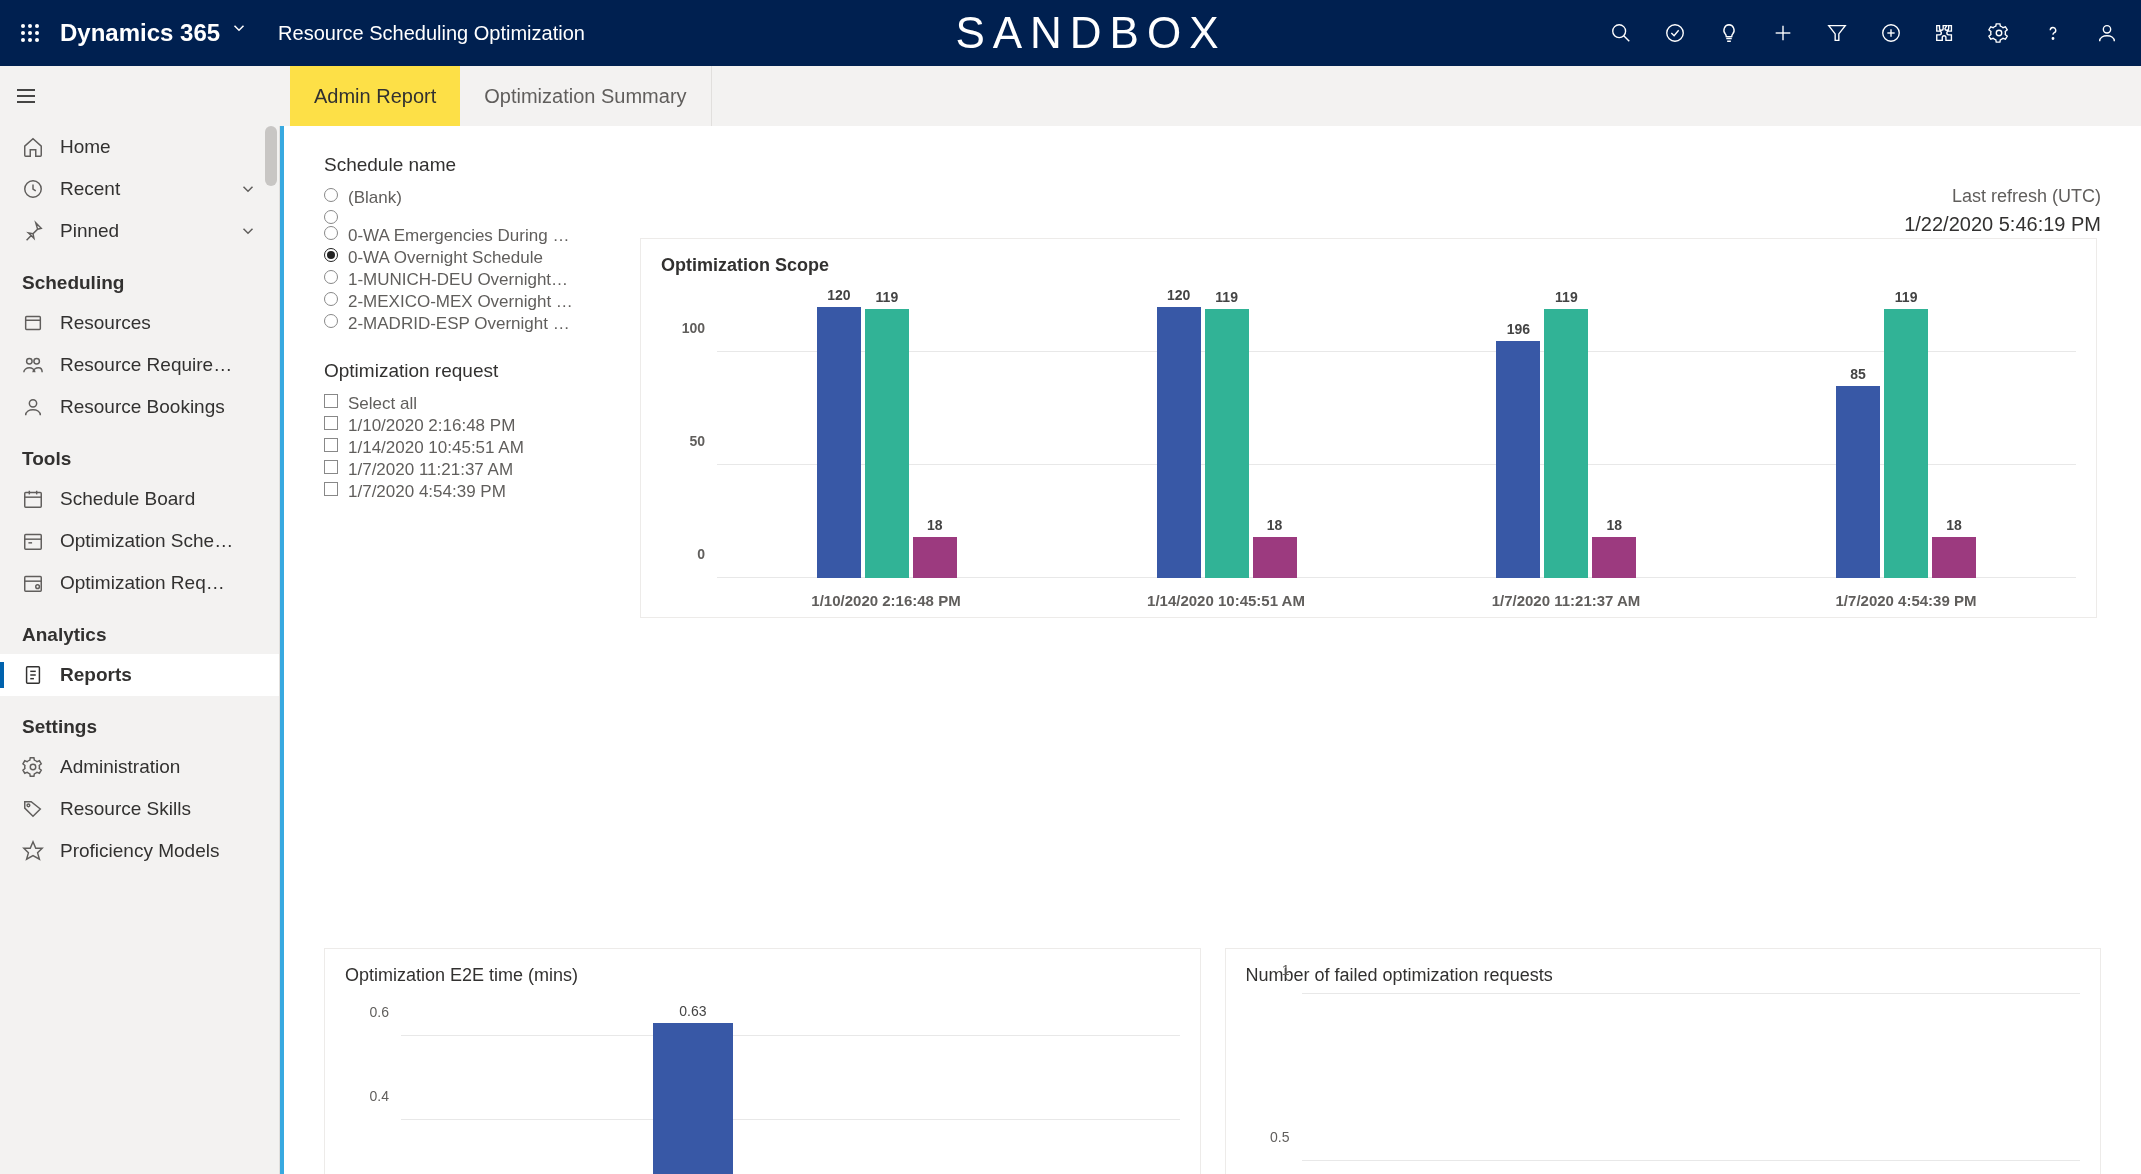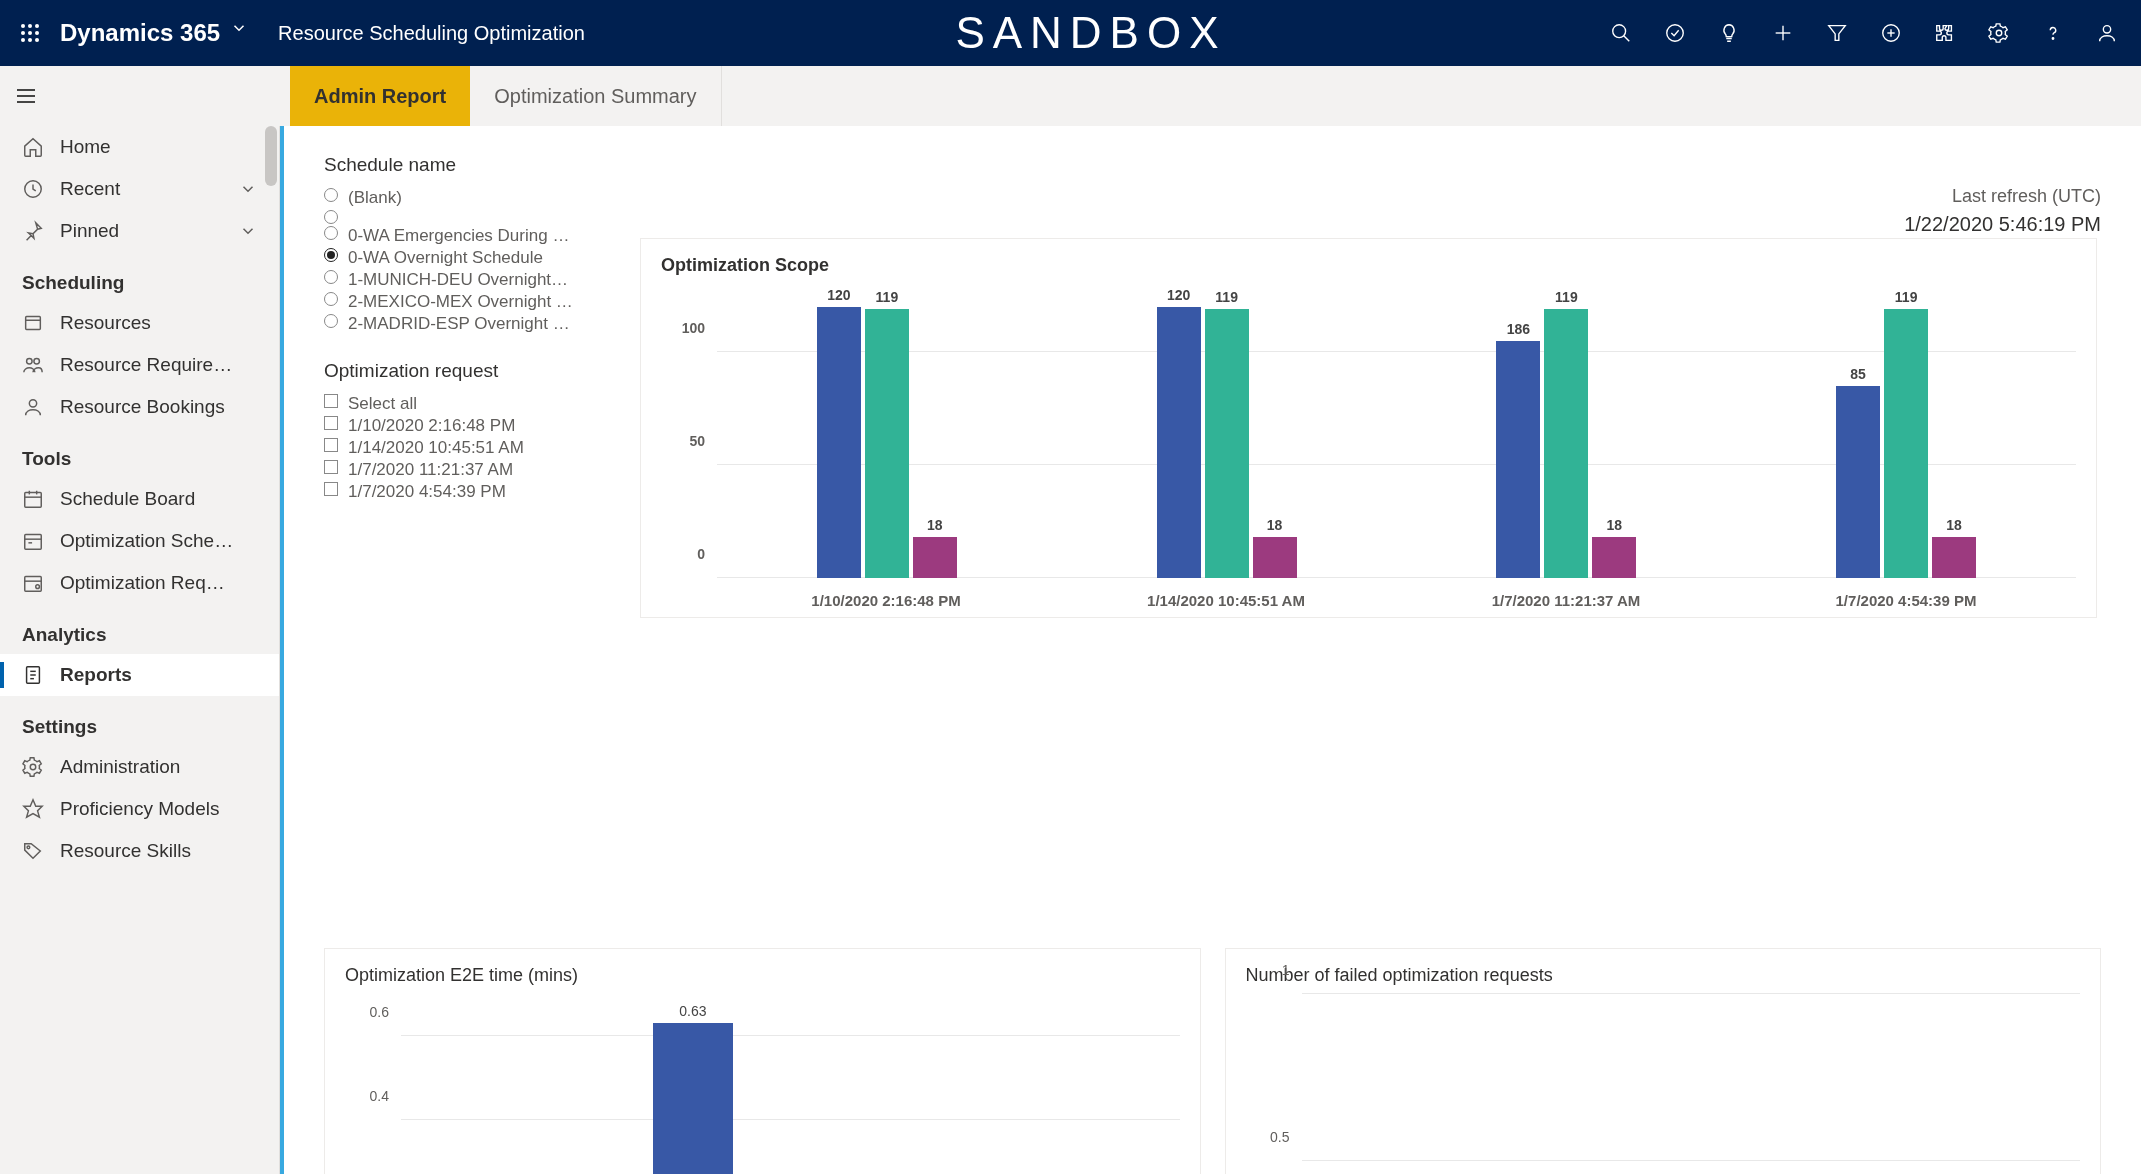--- a/index.html
+++ b/index.html
@@ -12,21 +12,21 @@
   .chev { width:18px; height:18px; }
   .app-title { font-size:20px; margin-left:30px; font-weight:400; }
   .sandbox { flex:1; text-align:center; font-size:44px; letter-spacing:8px; font-family: "Segoe UI Light", "Segoe UI", sans-serif; font-weight:300; }
   .topicons { display:flex; gap:6px; }
   .topicons .ico { width:48px; height:48px; display:flex; align-items:center; justify-content:center; cursor:pointer; }
   .topicons .ico svg { stroke:#fff; fill:none; stroke-width:1.5; }
   
   .tabstrip { height:60px; background:#f3f2f1; display:flex; align-items:stretch; padding-left:290px; position:relative; }
   .hamburger-left { position:absolute; left:6px; top:10px; width:40px; height:40px; display:flex; align-items:center; justify-content:center; cursor:pointer; }
   .tab { padding:0 24px; display:flex; align-items:center; font-size:20px; color:#605e5c; border-right:1px solid #e1dfdd; cursor:pointer; }
-  .tab.active { background:#eab308; color:#323130; font-weight:700; border-right:none; }
+  .tab.active { background:#fde047; color:#323130; font-weight:400; border-right:none; }
   
   .main { display:flex; height: calc(1174px - 66px - 60px); }
   .sidebar { width:280px; background:#f3f2f1; border-right:1px solid #e1dfdd; overflow-y:auto; position:relative; }
   .sidebar::-webkit-scrollbar{width:14px;} .sidebar::-webkit-scrollbar-thumb{background:#c8c6c4;border-radius:7px;}
   .scroll-indicator{position:absolute;right:2px;top:0;width:12px;height:60px;background:#c8c6c4;border-radius:6px;}
   .nav-item { display:flex; align-items:center; gap:16px; padding:10px 22px; font-size:19px; color:#323130; cursor:pointer; position:relative; }
   .nav-item .nv-ico{width:22px;height:22px;flex-shrink:0;}
   .nav-item.selected { background:#fff; font-weight:600;}
   .nav-item.selected::before{content:"";position:absolute;left:0;top:8px;bottom:8px;width:4px;background:#0062ad;}
   .nav-header { font-size:19px; font-weight:600; padding:20px 22px 8px 22px; color:#323130; }
@@ -259,30 +259,30 @@
     <div class="nav-header">Settings</div>
     <div class="nav-item">
       <svg class="nv-ico" viewBox="0 0 24 24" fill="none" stroke="#605e5c" stroke-width="1.6">
           <circle cx="12" cy="12" r="3"></circle>
           <path d="M19 12a7 7 0 0 0-.2-1.7l2.2-1.7-2-3.4-2.6 1a7 7 0 0 0-2.9-1.7L13 2h-4l-.5 2.5A7 7 0 0 0 5.6 6.2l-2.6-1-2 3.4 2.2 1.7A7 7 0 0 0 3 12c0 .6.1 1.1.2 1.7L1 15.4l2 3.4 2.6-1a7 7 0 0 0 2.9 1.7L9 22h4l.5-2.5a7 7 0 0 0 2.9-1.7l2.6 1 2-3.4-2.2-1.7c.1-.6.2-1.1.2-1.7z"></path>
         </svg>
       <span>Administration</span>
     </div>
     <div class="nav-item">
       <svg class="nv-ico" viewBox="0 0 24 24" fill="none" stroke="#605e5c" stroke-width="1.6">
-          <polygon points="12 2 15 9 22 9 17 14 19 21 12 17 5 21 7 14 2 9 9 9"></polygon>
-        </svg>
-      <span>Proficiency Models</span>
-    </div>
-    <div class="nav-item">
-      <svg class="nv-ico" viewBox="0 0 24 24" fill="none" stroke="#605e5c" stroke-width="1.6">
           <path d="M20 12l-8 8-9-9V4h7z"></path>
           <circle cx="7" cy="8" r="1.5"></circle>
         </svg>
       <span>Resource Skills</span>
+    </div>
+    <div class="nav-item">
+      <svg class="nv-ico" viewBox="0 0 24 24" fill="none" stroke="#605e5c" stroke-width="1.6">
+          <polygon points="12 2 15 9 22 9 17 14 19 21 12 17 5 21 7 14 2 9 9 9"></polygon>
+        </svg>
+      <span>Proficiency Models</span>
     </div>
   </div>
 
   <div class="content">
     <div class="filter-row">
       <div class="filters">
         <div class="flabel">Schedule name</div>
         <div id="schedule-opts">
             <div class="radio-row">
               <span class="radio"></span>
@@ -376,21 +376,21 @@
                 </div>
                 <div class="bar" style="height: 269.123px; background: rgb(49, 179, 150);">
                   <div class="val">119</div>
                 </div>
                 <div class="bar" style="height: 40.7077px; background: rgb(156, 58, 127);">
                   <div class="val">18</div>
                 </div>
               </div>
               <div class="group">
                 <div class="bar" style="height: 237.462px; background: rgb(56, 88, 166);">
-                  <div class="val">186</div>
+                  <div class="val">196</div>
                 </div>
                 <div class="bar" style="height: 269.123px; background: rgb(49, 179, 150);">
                   <div class="val">119</div>
                 </div>
                 <div class="bar" style="height: 40.7077px; background: rgb(156, 58, 127);">
                   <div class="val">18</div>
                 </div>
               </div>
               <div class="group">
                 <div class="bar" style="height: 192.231px; background: rgb(56, 88, 166);">

